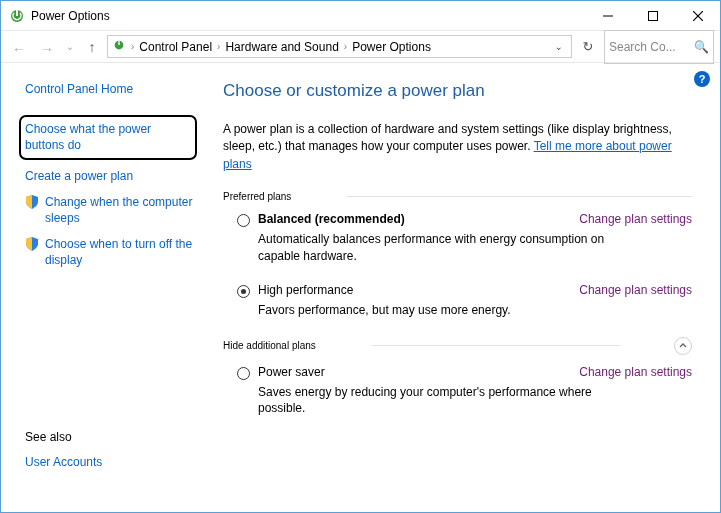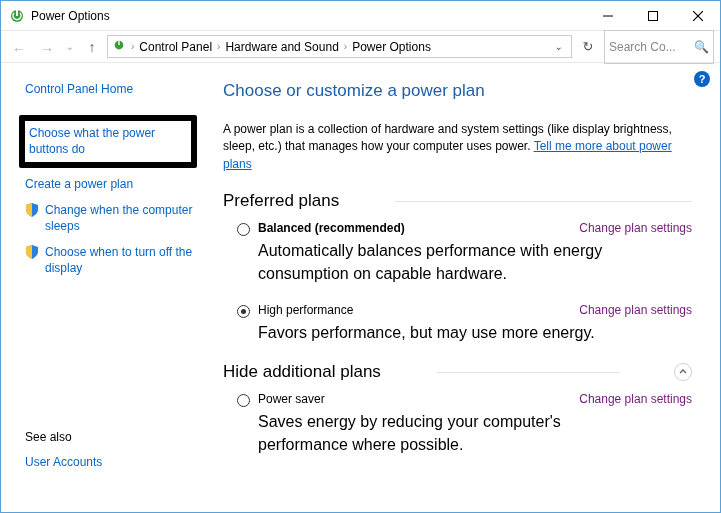--- a/index.html
+++ b/index.html
@@ -124,22 +124,22 @@
     cursor: pointer;
   }
   .control-home { font-size: 13px; margin-bottom: 18px; }
   .side-item { display: flex; align-items: flex-start; gap: 6px; margin-bottom: 10px; }
   .side-item .bullet {
     width: 14px; height: 14px; flex-shrink: 0;
     display: inline-flex; align-items: center; justify-content: center;
     margin-top: 1px;
   }
   .side-item.highlight {
-    border: 6px solid #000000;
-    border-radius: 2px;
+    border: 2px solid #000000;
+    border-radius: 7px;
     padding: 4px 4px;
     margin-left: -6px;
     margin-bottom: 8px;
   }
   .see-also-block { margin-top: auto; padding-bottom: 14px; }
   .see-also-heading { color: #000000; font-size: 12px; margin-bottom: 10px; }
 
   .main {
     flex: 1;
     padding: 18px 28px 12px 12px;
@@ -150,21 +150,21 @@
     font-weight: normal;
     font-size: 17px;
     margin-bottom: 20px;
   }
   .intro { font-size: 12px; color: #000; line-height: 1.45; margin-bottom: 18px; }
   .intro a { color: #0a64c6; text-decoration: underline; }
 
   .section-head {
     display: flex;
     align-items: center;
-    font-size: 17px;
+    font-size: 10px;
     color: #000;
     margin-bottom: 10px;
     gap: 48px;
   }
   .section-head .hline { flex: 1; height: 1px; background: #e3e3e3; margin-left: 8px; }
   .expand-btn {
     width: 18px; height: 18px;
     border: 1px solid #d0d0d0;
     border-radius: 50%;
     display: flex; align-items: center; justify-content: center;
@@ -194,21 +194,21 @@
   .radio.checked::after {
     content: "";
     width: 5px; height: 5px;
     border-radius: 50%;
     background: #333;
   }
   .plan-name { font-size: 12px; }
   .plan-name.bold { font-weight: 600; }
   .plan-link { margin-left: auto; color: #701a75; font-size: 12px; cursor: pointer; white-space: nowrap; }
   .plan-desc {
-    font-size: 16px;
+    font-size: 12px;
     color: #000;
     margin: 4px 0 0 21px;
     line-height: 1.4;
     max-width: 380px;
   }
 </style>
 </head>
 <body>
 
 <div class="titlebar">

